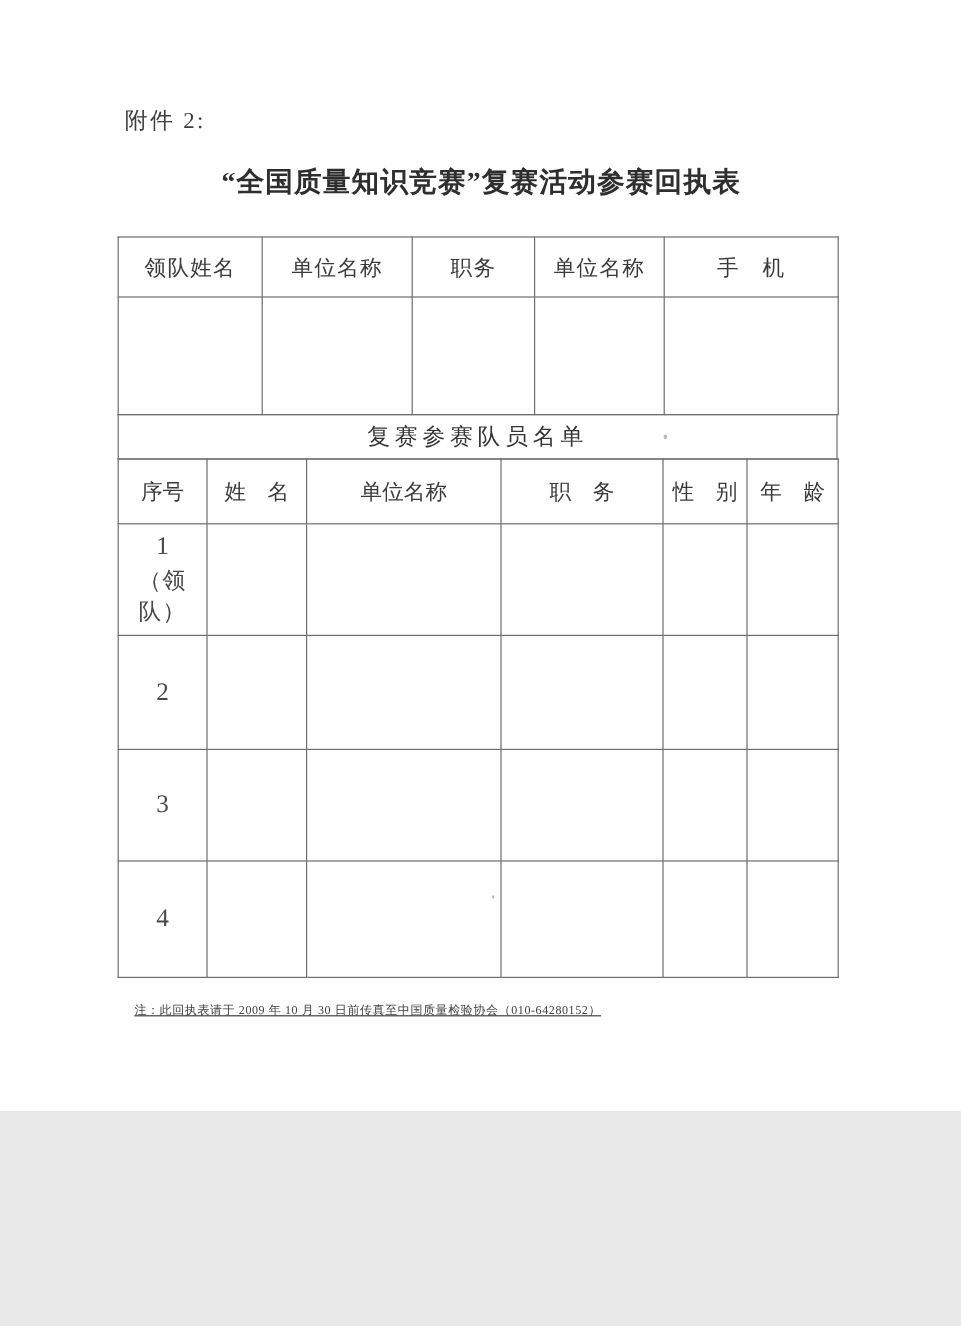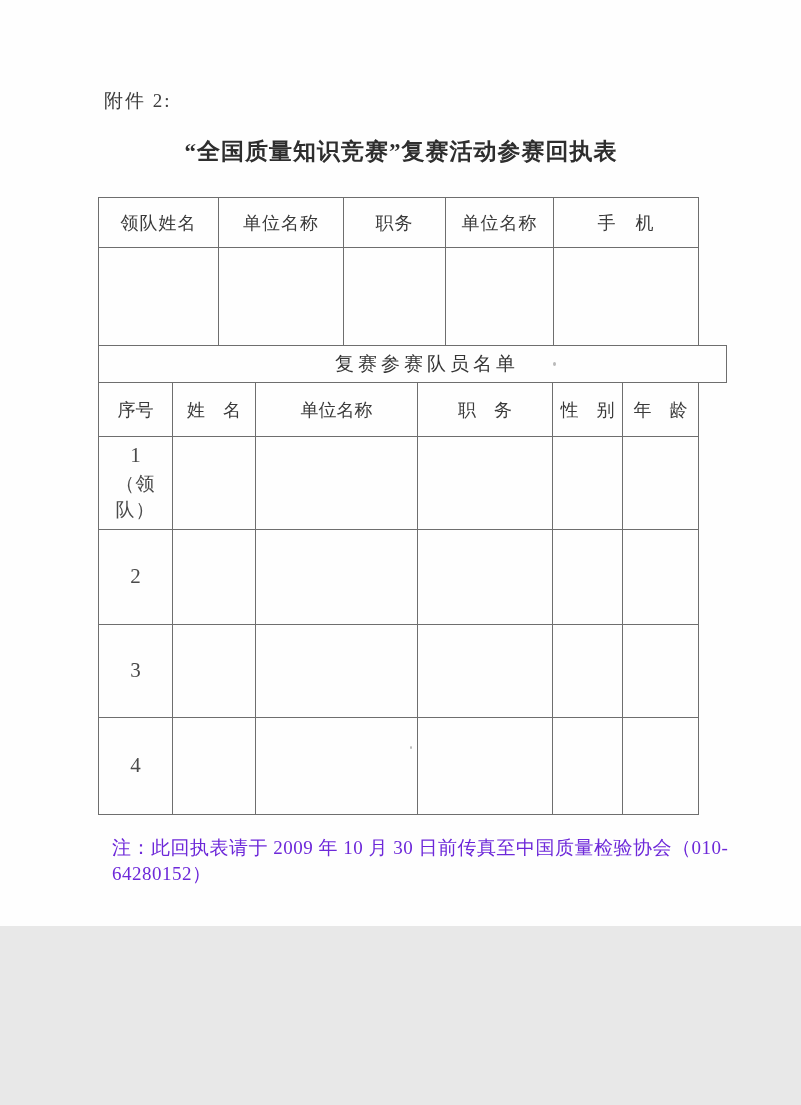--- a/index.html
+++ b/index.html
@@ -35,37 +35,37 @@
   }
 
   .t-a th { font-size:18px; letter-spacing:1px; color:#3a3a3a; }
   .t-a .r-head  { height:50px; }
   .t-a .r-blank { height:98px; }
 
   .section-bar {
     width:598px; height:36px; margin-top:-1px;
     border:1px solid #6e6e6e;
     display:flex; align-items:center; justify-content:center;
-    font-size:19px; letter-spacing:4px; color:#353535;padding-left:29px;
+    font-size:19px; letter-spacing:4px; color:#353535;
   }
 
   .t-c { margin-top:-1px; }
   .t-c th { font-size:18px; color:#3a3a3a; }
   .t-c .r-head { height:54px; }
   .t-c .r-b1 { height:93px; }
   .t-c .r-b2 { height:95px; }
   .t-c .r-b3 { height:93px; }
   .t-c .r-b4 { height:97px; }
 
   .num { font-size:21px; color:#4a4a4a; line-height:1.2; }
   .num-note { font-size:19px; color:#4a4a4a; margin-top:3px; letter-spacing:1px; }
 
   .footer-note {
     position:absolute; left:112px; top:835px;
-    font-size:19px; color:#6d28d9; letter-spacing:0.5px;
+    font-size:10px; color:#404040; letter-spacing:0.5px;text-decoration:underline;
   }
 
   .page-number {
     position:absolute; left:610px; top:974px;
     font-size:15px; letter-spacing:5px; color:#555;
   }
 
   .speck { position:absolute; background:#b9b9b9; border-radius:50%; }
   .speck-1 { left:553px; top:362px; width:3px; height:4px; }
   .speck-2 { left:410px; top:746px; width:2px; height:3px; }

